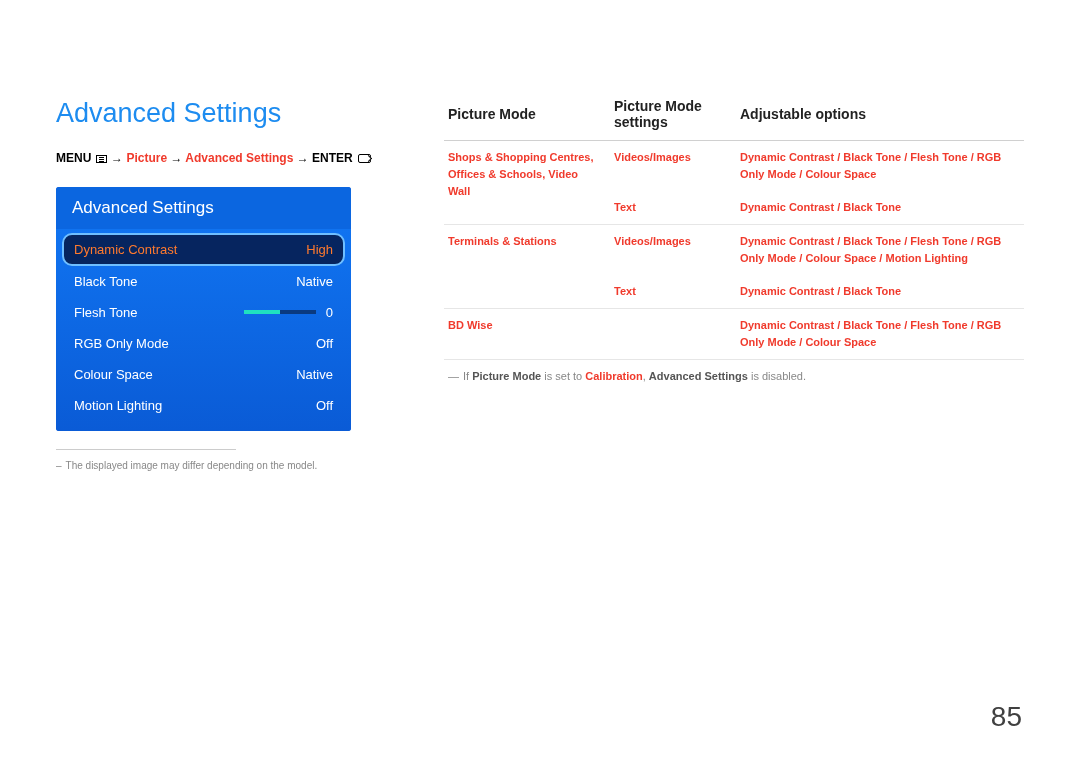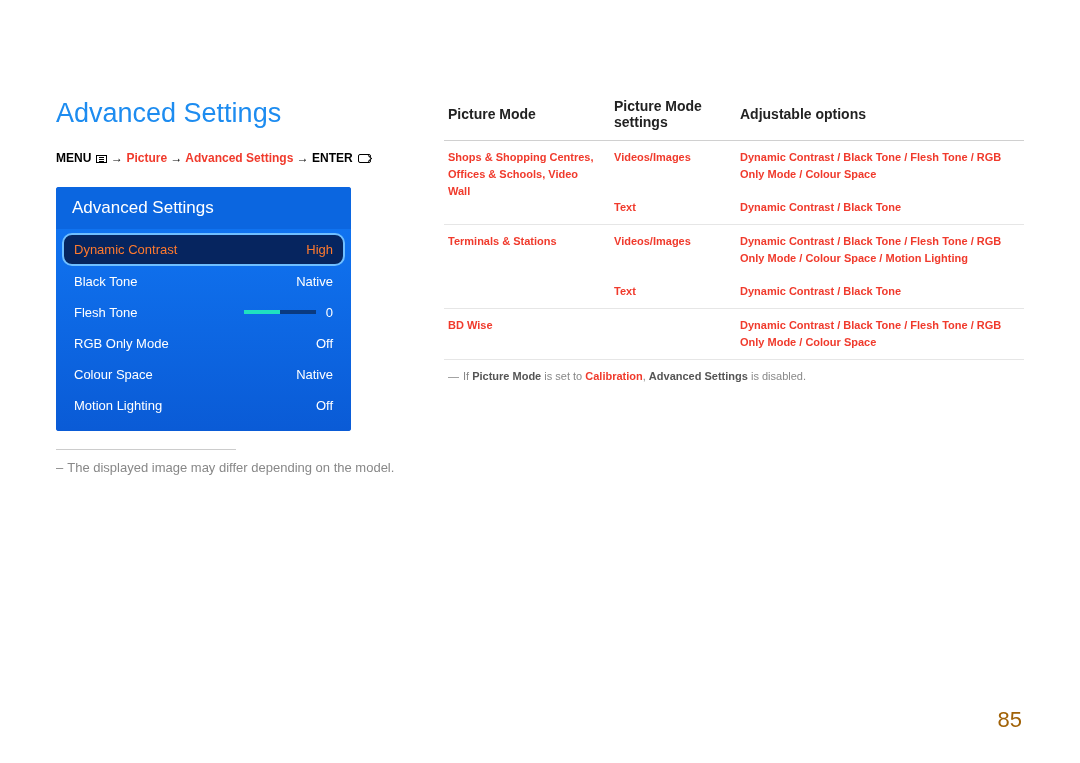--- a/index.html
+++ b/index.html
@@ -22,37 +22,37 @@
   .osd-body { background: linear-gradient(#1073f0, #0a5bd6); padding: 4px 6px 10px 6px; }
   .osd-row { display:flex; justify-content:space-between; align-items:center; color:#fff; font-size:13px; padding: 8px 12px 8px 12px; border-radius:10px; }
   .osd-row.highlight { background:#06255f; color:#ff7a2e; border:2px solid #6fbfff; padding:7px 10px; }
   .osd-row .value { font-size:13px; }
   .slider { display:inline-flex; align-items:center; gap:0; margin-right:10px; }
   .slider-segment { display:inline-block; height:4px; }
   .slider-a { width:36px; background:#1fe0c0; }
   .slider-b { width:36px; background:#0a3a80; }
 
   .hr-short { border:none; border-top:1px solid #ccc; width:180px; margin: 18px 0 8px 0; }
-  .footnote { font-size:13px; color:#888; line-height:1.5; }
+  .footnote { font-size:10px; color:#888; line-height:1.5; }
   .footnote .dash { color:#888; margin-right:4px; }
 
   
   .tbl { width:100%; font-size:11px; border-collapse: collapse; }
   .tbl th { text-align:left; font-size:14px; font-weight:bold; color:#222; padding: 0 8px 10px 4px; border-bottom:1px solid #d0d0d0; }
   .tbl th:nth-child(1){ width:166px; }
   .tbl th:nth-child(2){ width:126px; }
   .tbl td { vertical-align: top; padding: 8px 8px 8px 4px; border-bottom:1px solid #e6e6e6; line-height:1.55; }
   .tbl td.noborder-bottom { border-bottom: none; }
   .red { color:#f03a2c; font-weight:bold; }
   .note-line { font-size:11px; color:#888; padding: 10px 4px 0 4px; }
   .note-line .bold { color:#555; font-weight:bold; }
   .note-line .red { color:#f03a2c; font-weight:bold; }
   .note-dash { color:#888; margin-right:4px; }
 
-  .page-number { position:absolute; right:58px; bottom:30px; font-size:22px; color:#a16207; }
+  .page-number { position:absolute; right:58px; bottom:30px; font-size:28px; color:#404040; }
 </style>
 </head>
 <body>
 
 <div class="page">
 
   <div class="left-col">
     <h1 class="title">Advanced Settings</h1>
 
     <div class="breadcrumb">

